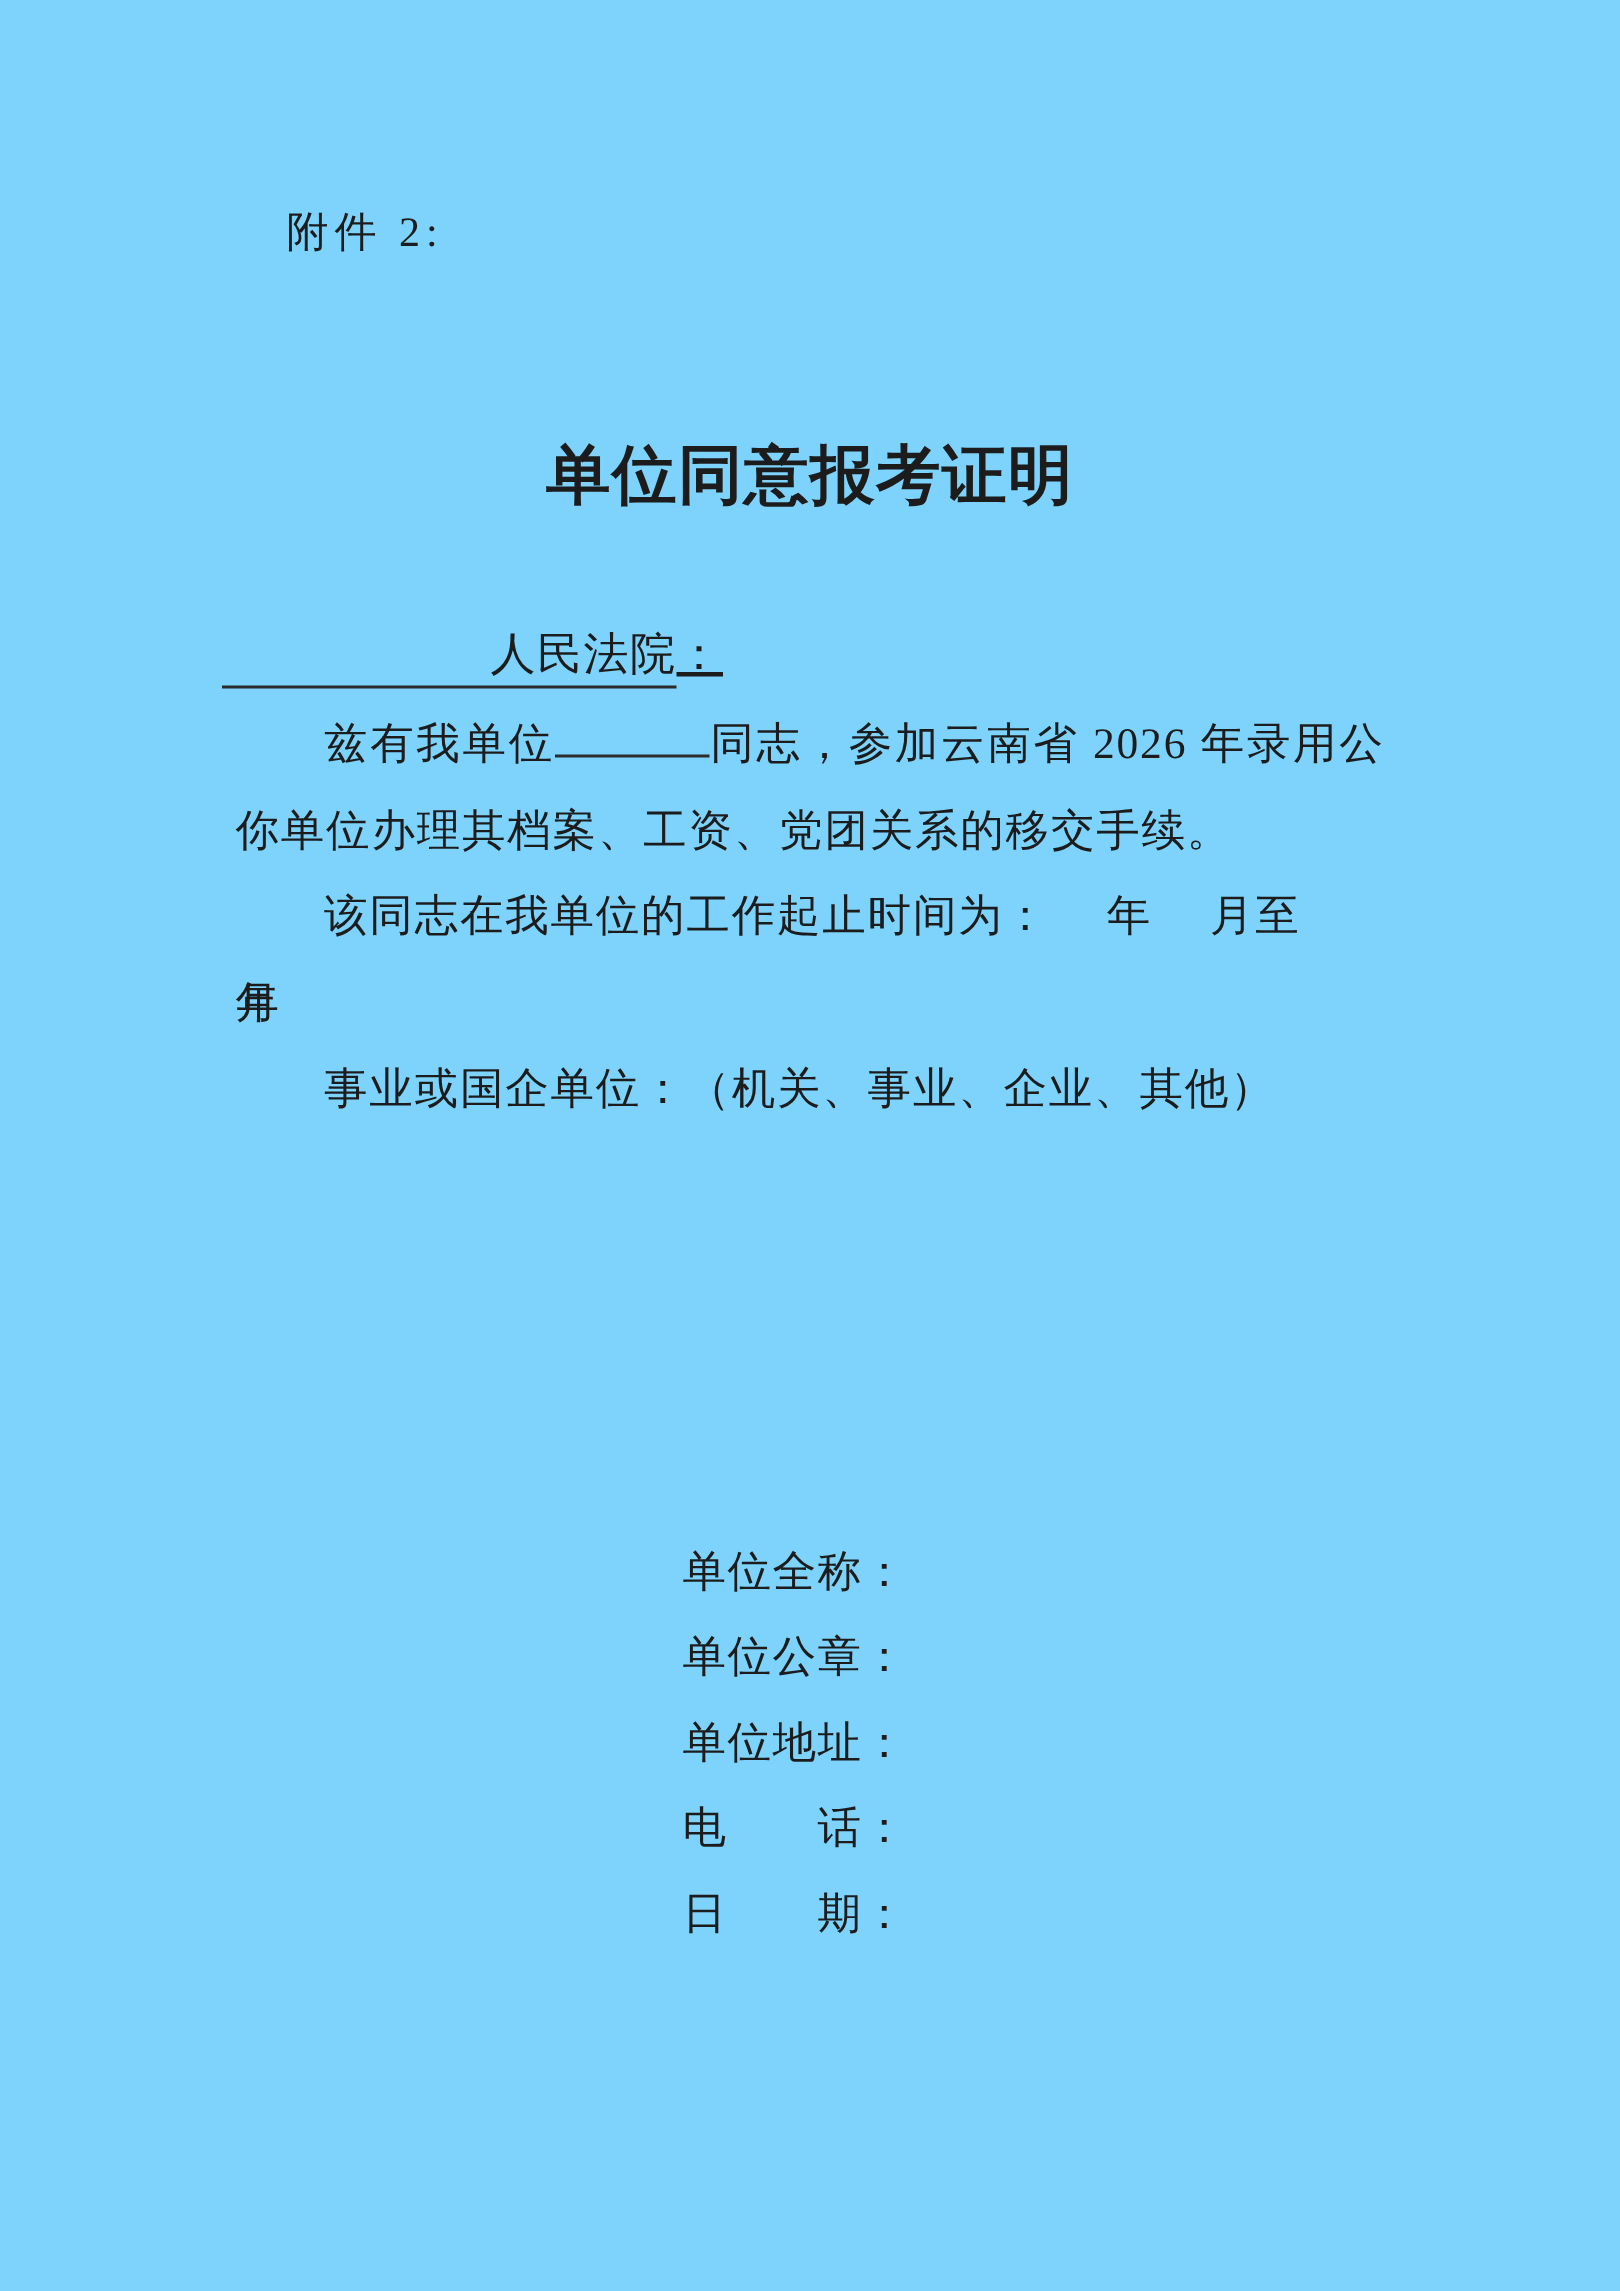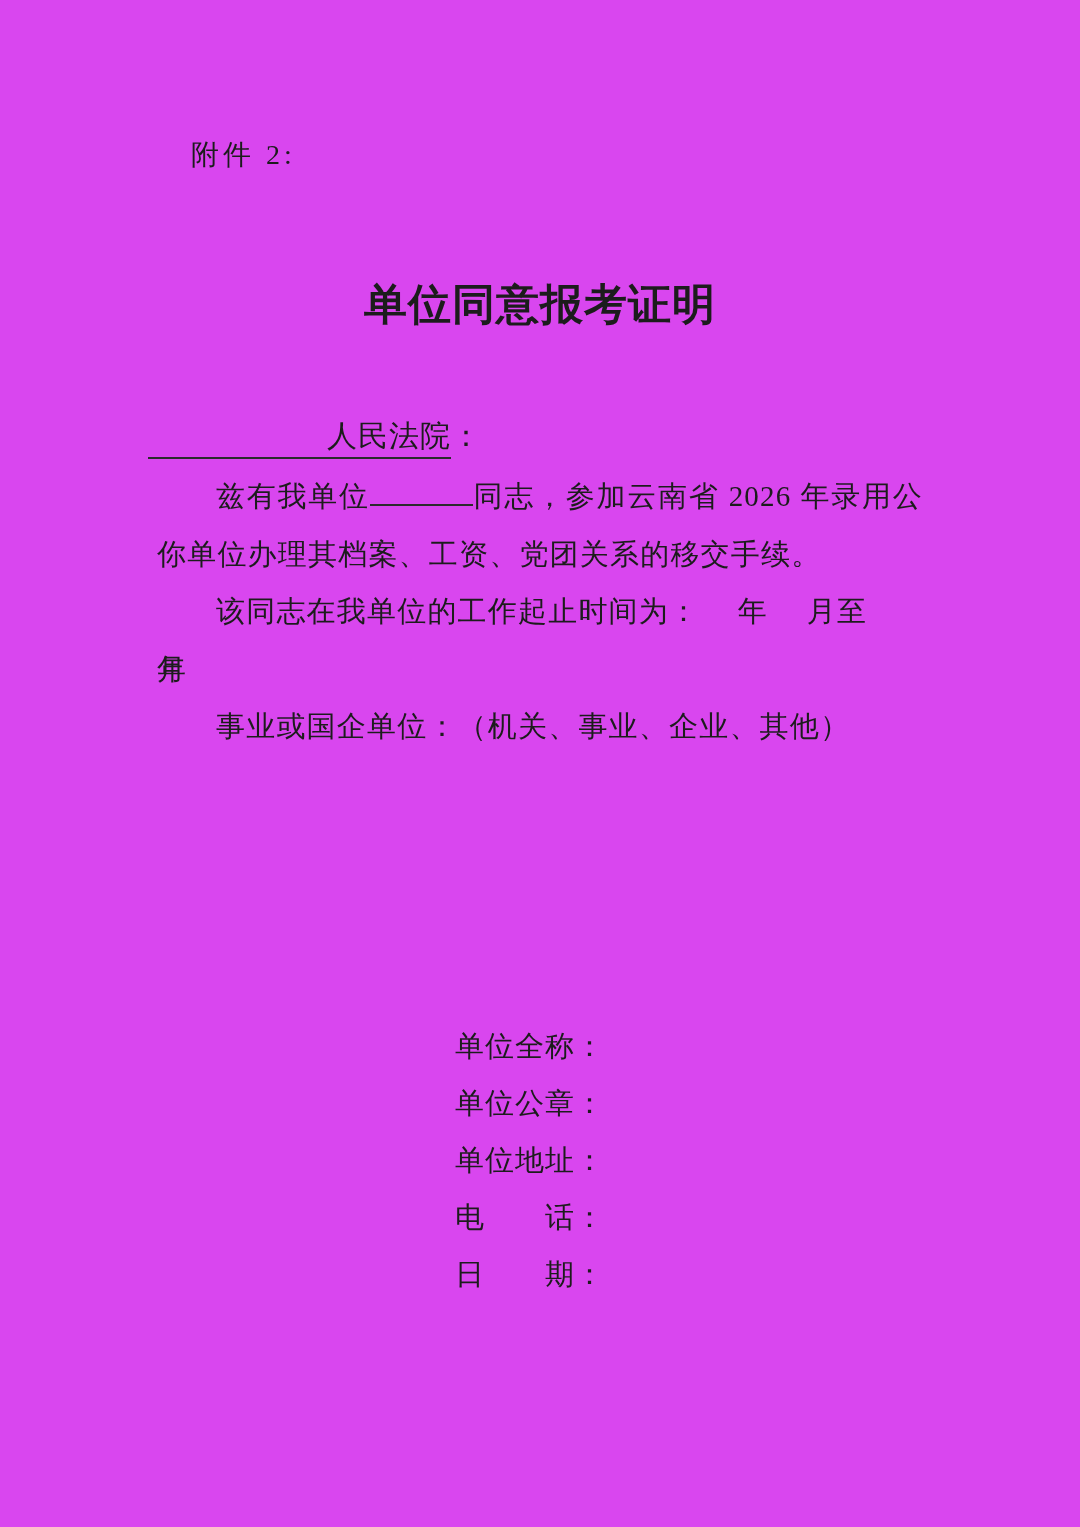--- a/index.html
+++ b/index.html
@@ -4,50 +4,51 @@
 <style>
   html, body {
     margin: 0;
     padding: 0;
     background: #ffffff;
   }
   .page {
     position: relative;
     width: 1080px;
     height: 1527px;
-    background: #d946ef;
+    background: #7dd3fc;
     color: #1c1c1c;
     font-family: "Liberation Serif", "DejaVu Serif", serif;
     overflow: hidden;
   }
   .attachment {
     position: absolute;
     left: 191px;
     top: 136px;
     font-size: 28px;
     letter-spacing: 4px;
   }
   .doc-title {
     position: absolute;
     left: 0;
     right: 0;
     top: 272px;
-    margin: 4px;
+    margin: 16px;
     text-align: center;
     font-size: 43px;
     font-weight: bold;
     letter-spacing: 1px;
   }
   .court-line {
     position: absolute;
     left: 148px;
     top: 416px;
     font-size: 30px;
     letter-spacing: 1px;
     white-space: pre;
+    text-decoration: underline;
   }
   .court-underline {
     display: inline-block;
     padding-left: 179px;
     border-bottom: 2px solid #2b2b2b;
   }
   .body-text {
     position: absolute;
     left: 157px;
     top: 468px;
@@ -78,21 +79,20 @@
     position: absolute;
     left: 455px;
     top: 1020px;
     font-size: 29px;
   }
   .sig-line {
     height: 57px;
     line-height: 57px;
     letter-spacing: 1px;
     white-space: pre;
-    font-family: Liberation Mono, monospace;
   }
 </style>
 </head>
 <body>
 
 <div class="page">
 
   <div class="attachment">附件 2:</div>
 
   <h1 class="doc-title">单位同意报考证明</h1>

